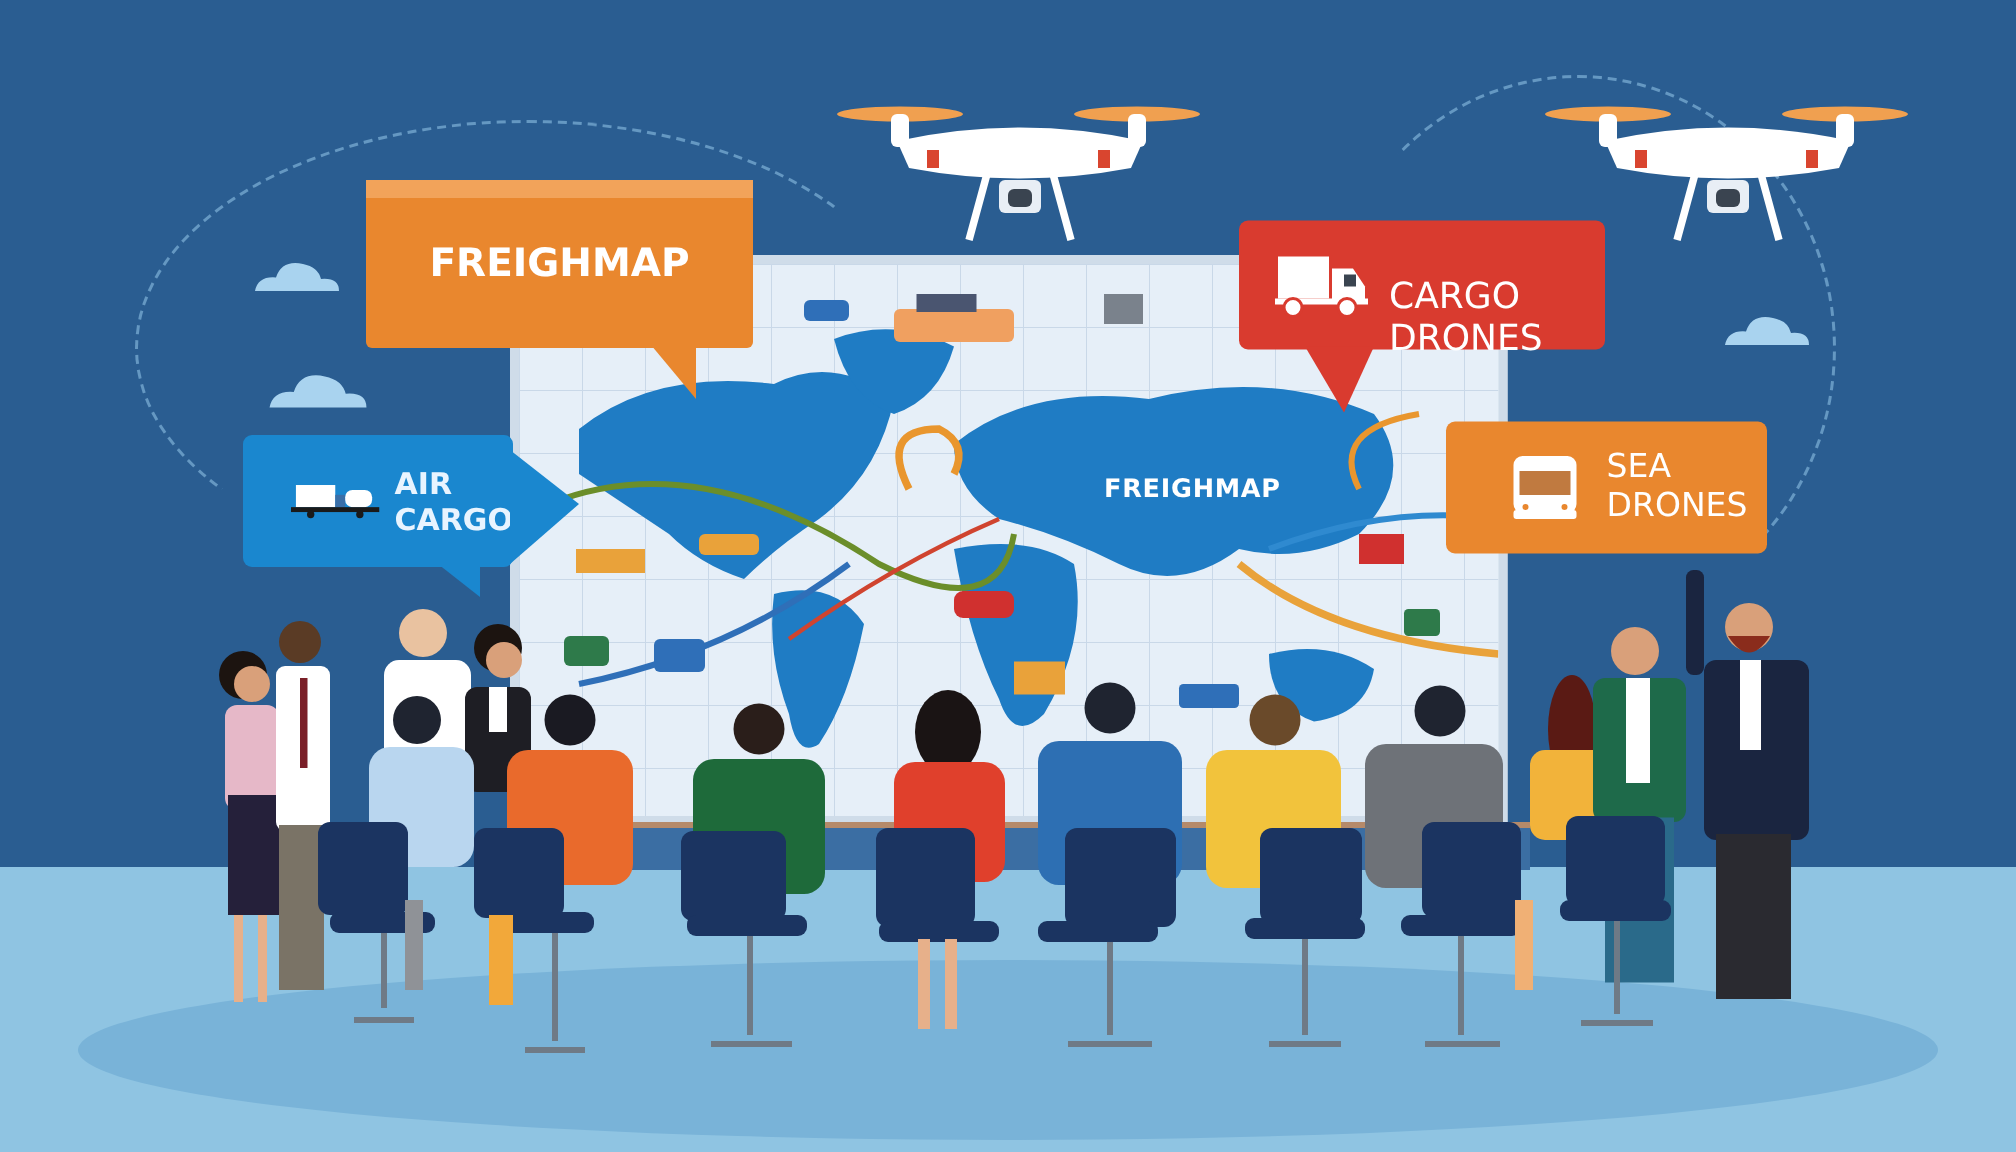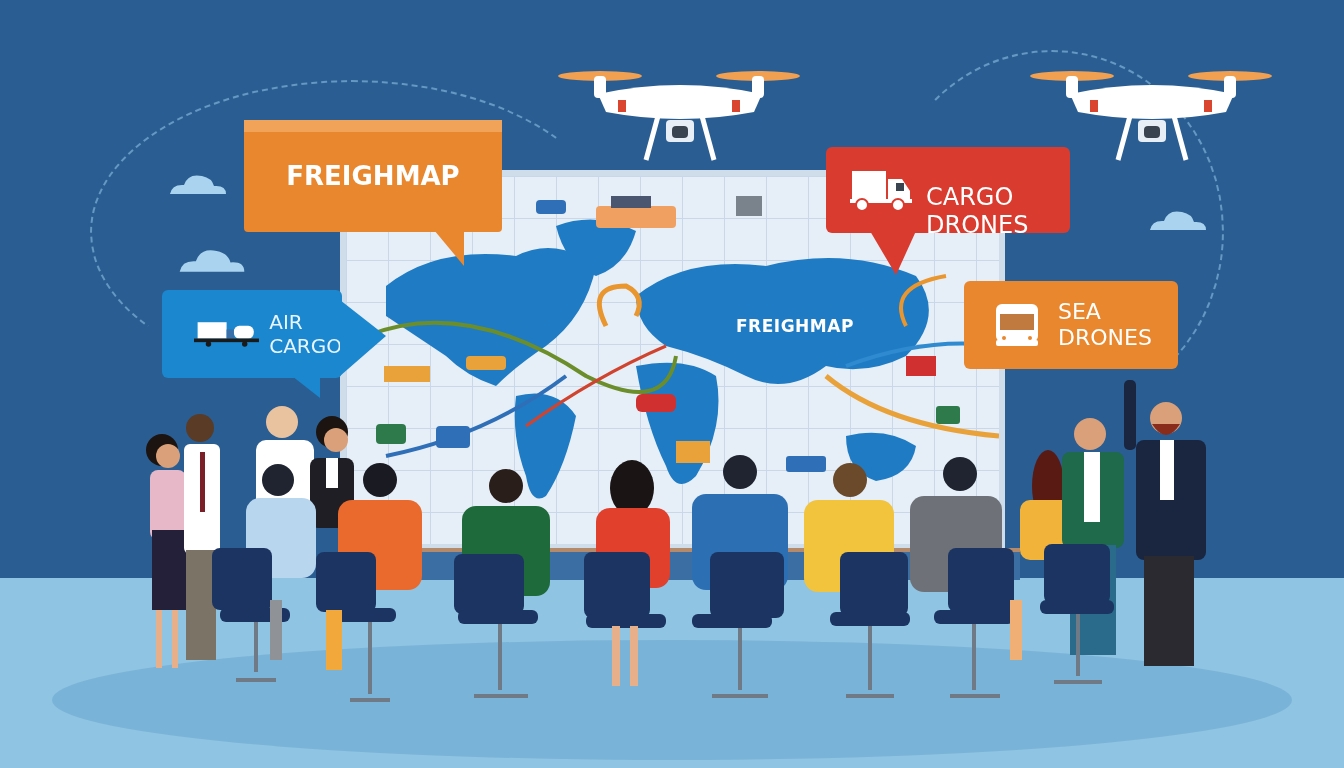--- a/index.html
+++ b/index.html
@@ -115,21 +115,21 @@
       <circle cx="12" cy="38" r="6" fill="#fff" stroke="#d93b2f" stroke-width="2"></circle>
       <circle cx="48" cy="38" r="6" fill="#fff" stroke="#d93b2f" stroke-width="2"></circle>
     </svg>
     <div style="line-height:28px;margin-top:41px;">
       <div style="font-weight:normal;">CARGO</div>
       <div style="font-weight:normal;">DRONES</div>
     </div>
     <div class="tail" style="left:44px;top:84px;border-left:26px solid transparent;border-right:20px solid transparent;border-top:44px solid #d93b2f;"></div>
   </div>
 
-  <div class="bubble" style="left:964px;top:281px;width:214px;height:88px;background:#e9872e;border-radius:6px;font-size:22px;">
+  <div class="bubble" style="left:964px;top:281px;width:214px;height:88px;background:#e9872e;border-radius:6px;font-size:22px;justify-content:center;">
     <svg style="margin-left:30px;margin-right:18px;" width="46" height="46" viewBox="0 0 46 46">
       <rect x="2" y="2" width="42" height="38" rx="6" fill="#fff"></rect>
       <rect x="6" y="12" width="34" height="16" fill="#c07a40"></rect>
       <rect x="2" y="38" width="42" height="6" rx="2" fill="#fff"></rect>
       <circle cx="10" cy="36" r="2" fill="#e9872e"></circle>
       <circle cx="36" cy="36" r="2" fill="#e9872e"></circle>
     </svg>
     <div style="line-height:26px;font-weight:normal;">
       <div>SEA</div>
       <div>DRONES</div>
@@ -138,21 +138,21 @@
 
   <div class="bubble" style="left:162px;top:290px;width:180px;height:88px;background:#1a87cf;border-radius:6px;font-size:20px;">
     <svg style="margin-left:32px;margin-right:10px;" width="72" height="30" viewBox="0 0 72 30">
       <rect x="4" y="2" width="32" height="18" fill="#fff"></rect>
       <rect x="44" y="6" width="22" height="14" rx="6" fill="#fff"></rect>
       <rect x="36" y="10" width="8" height="10" fill="#3a6fa8"></rect>
       <rect x="0" y="20" width="72" height="4" fill="#1a1a1a"></rect>
       <circle cx="16" cy="26" r="3" fill="#1a1a1a"></circle>
       <circle cx="56" cy="26" r="3" fill="#1a1a1a"></circle>
     </svg>
-    <div style="line-height:24px;color:#e8f4ff;font-weight:normal;">
+    <div style="line-height:24px;color:#e8f4ff;font-weight:bold;">
       <div>AIR</div>
       <div>CARGO</div>
     </div>
     <div class="tail" style="left:178px;top:10px;border-top:36px solid transparent;border-bottom:40px solid transparent;border-left:46px solid #1a87cf;"></div>
     <div class="tail" style="left:130px;top:86px;border-left:28px solid transparent;border-right:0 solid transparent;border-top:22px solid #1a87cf;"></div>
   </div>
 
   <div class="floor"></div>
   <div class="floor-ellipse"></div>
 

